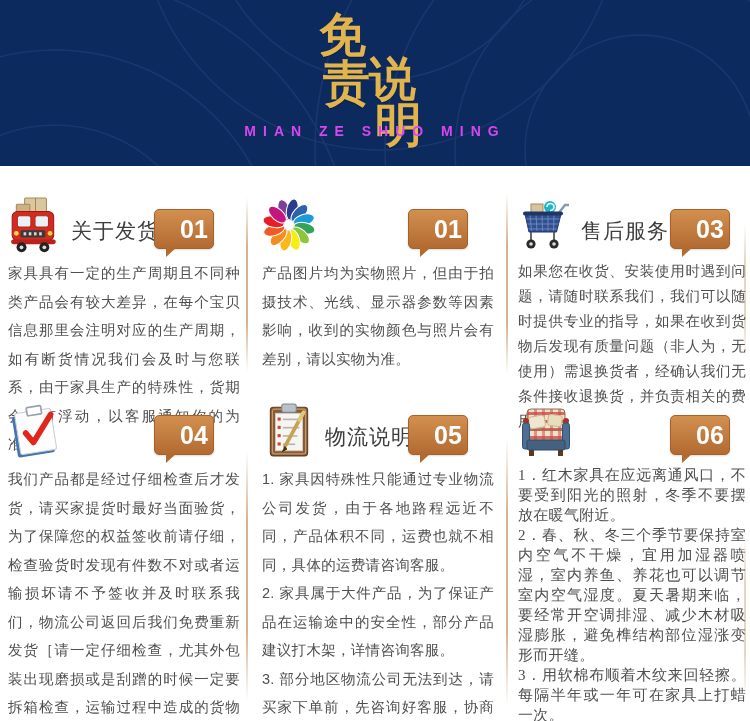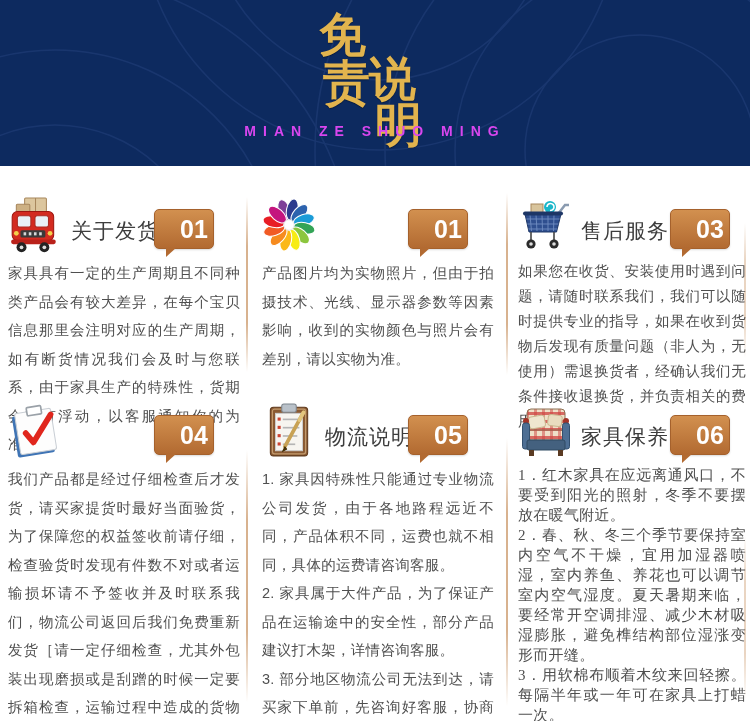--- a/index.html
+++ b/index.html
@@ -236,21 +236,20 @@
           <rect x="11" y="26" width="34" height="10" rx="2" fill="url(#plaid)" stroke="#8c6f52"></rect>
           <circle cx="8" cy="17" r="3" fill="#a33327"></circle>
           <circle cx="48" cy="17" r="3" fill="#a33327"></circle>
           <rect x="4.5" y="19" width="7" height="26" rx="2.5" fill="#4e6f94" stroke="#33506f"></rect>
           <rect x="44.5" y="19" width="7" height="26" rx="2.5" fill="#4e6f94" stroke="#33506f"></rect>
           <rect x="9" y="36" width="38" height="10" rx="2" fill="#44617f" stroke="#2f4a63"></rect>
           <rect x="11" y="46" width="5" height="6" fill="#5a3a22"></rect>
           <rect x="40" y="46" width="5" height="6" fill="#5a3a22"></rect>
         </svg>
       </span>
-      <h2 class="card-title">家具保养</h2>
       <div class="badge" style="right:16px">
         <span>06</span>
       </div>
     </div>
     <p class="card-body">1．红木家具在应远离通风口，不要受到阳光的照射，冬季不要摆放在暖气附近。
 2．春、秋、冬三个季节要保持室内空气不干燥，宜用加湿器喷湿，室内养鱼、养花也可以调节室内空气湿度。夏天暑期来临，要经常开空调排湿、减少木材吸湿膨胀，避免榫结构部位湿涨变形而开缝。
 3．用软棉布顺着木纹来回轻擦。每隔半年或一年可在家具上打蜡一次。</p>
   </section>
 
 </div>

